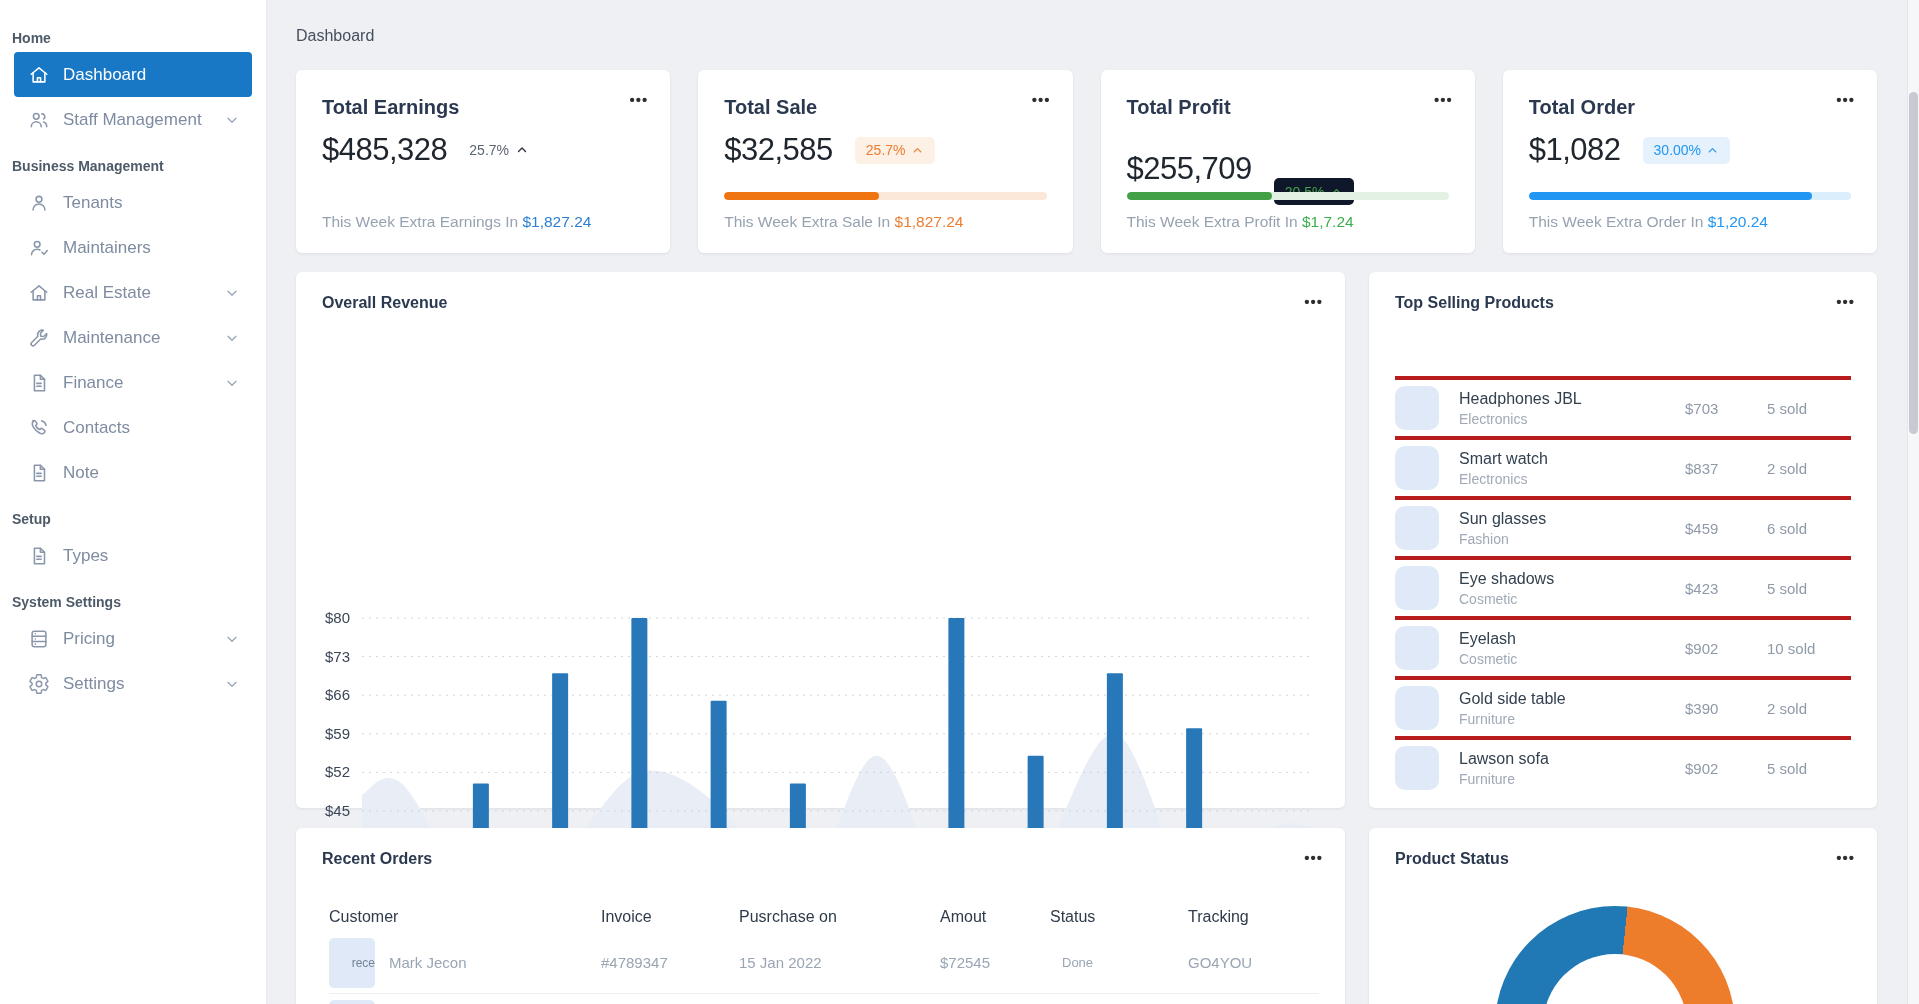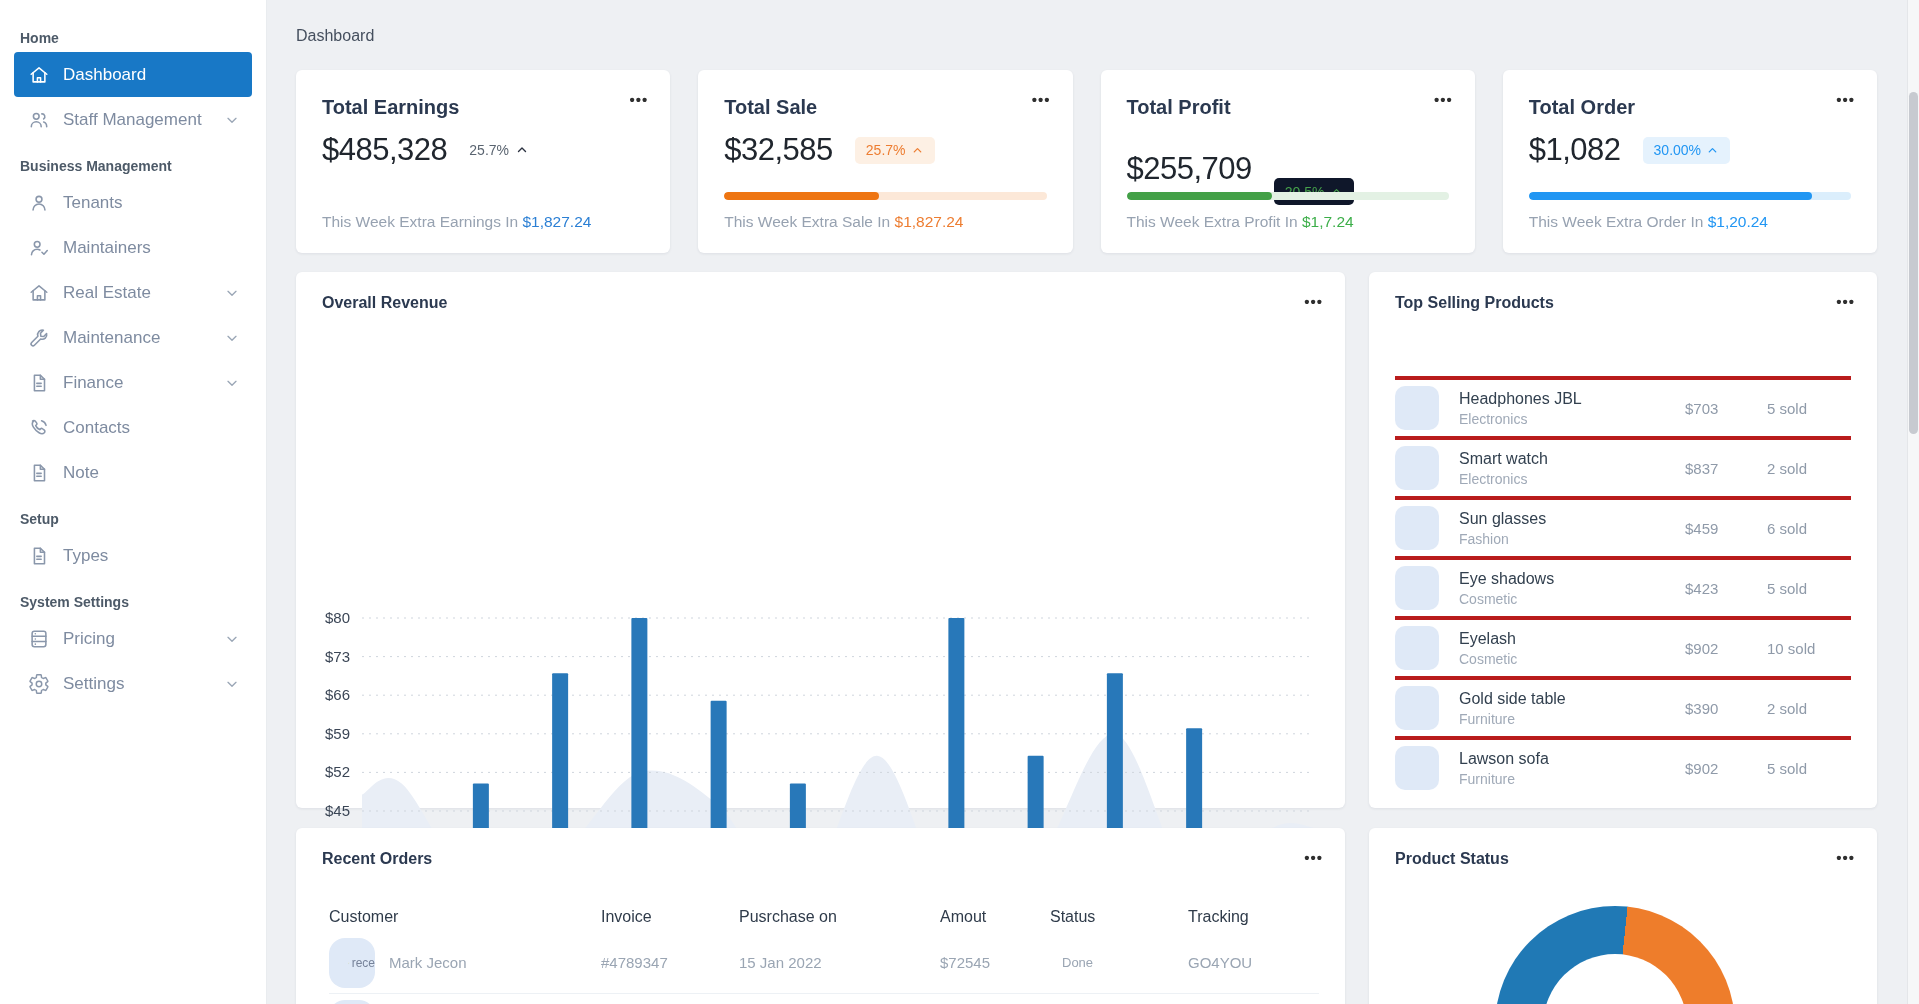--- a/index.html
+++ b/index.html
@@ -2,21 +2,21 @@
 <html><head>
 <meta charset="utf-8">
 <style>
   * { margin:0; padding:0; box-sizing:border-box; }
   html,body { width:1919px; height:1004px; overflow:hidden; }
   body { font-family:"Liberation Sans", sans-serif; background:#eef0f3; position:relative; }
 
   
   .sidebar { position:absolute; left:0; top:0; width:267px; height:1004px; background:#fff;
              border-right:1px solid #e9ecef; padding-top:30px; z-index:5; }
-  .sec-label { font-size:14px; font-weight:bold; color:#4d5a68; padding:0 0 6px 20px; margin-top:16px; }
+  .sec-label { font-size:14px; font-weight:bold; color:#4d5a68; padding:0 0 6px 12px; margin-top:16px; }
   .sec-label:first-child { margin-top:0; }
   .side-item { position:relative; height:45px; margin:0 14px; display:flex; align-items:center;
                gap:13px; padding-left:14px; border-radius:4px; color:#7e8ba0; cursor:pointer; }
   .side-item .lbl { font-size:17px; }
   .side-item .ic { width:22px; height:22px; color:#8a97ab; flex:none; }
   .side-item.active { background:#1878c6; color:#fff; }
   .side-item.active .ic { color:#fff; }
   .side-item .chev { position:absolute; right:12px; width:16px; height:16px; color:#9aa6b6; }
 
   
@@ -63,21 +63,21 @@
   .p-price,.p-stock { font-size:15px; color:#8f9aa9; }
 
   
   #orders-panel { left:296px; top:828px; width:1049px; height:260px; }
   .or-head { position:absolute; left:33px; right:26px; top:80px; display:grid;
              grid-template-columns:272px 138px 201px 110px 138px 1fr; font-size:16px; color:#2f3b4a; }
   .or-rows { position:absolute; left:33px; right:26px; top:104px; }
   .or-row { display:grid; grid-template-columns:272px 138px 201px 110px 138px 1fr; align-items:center;
             height:62px; border-bottom:1px solid #edf1f5; font-size:15px; color:#9aa5b3; cursor:pointer; }
   .cust-cell { display:flex; align-items:center; gap:14px; }
-  .avatar-ph { width:46px; height:50px; border-radius:16px; background:#dfe9f7; display:flex;
+  .avatar-ph { width:46px; height:50px; border-radius:5px; background:#dfe9f7; display:flex;
                align-items:center; gap:2px; padding-left:19px; overflow:hidden; flex:none; }
   .avatar-ph .alt { font-size:12px; color:#77839a; white-space:nowrap; }
   .status-cell { font-size:13px; padding-left:12px; }
 
   
   #status-panel { left:1369px; top:828px; width:508px; height:300px; overflow:hidden; }
   #status-donut { position:absolute; left:126px; top:78px; width:240px; height:240px; border-radius:50%; }
   #status-hole { position:absolute; left:174px; top:126px; width:144px; height:144px;
                  border-radius:50%; background:#fff; }
 

